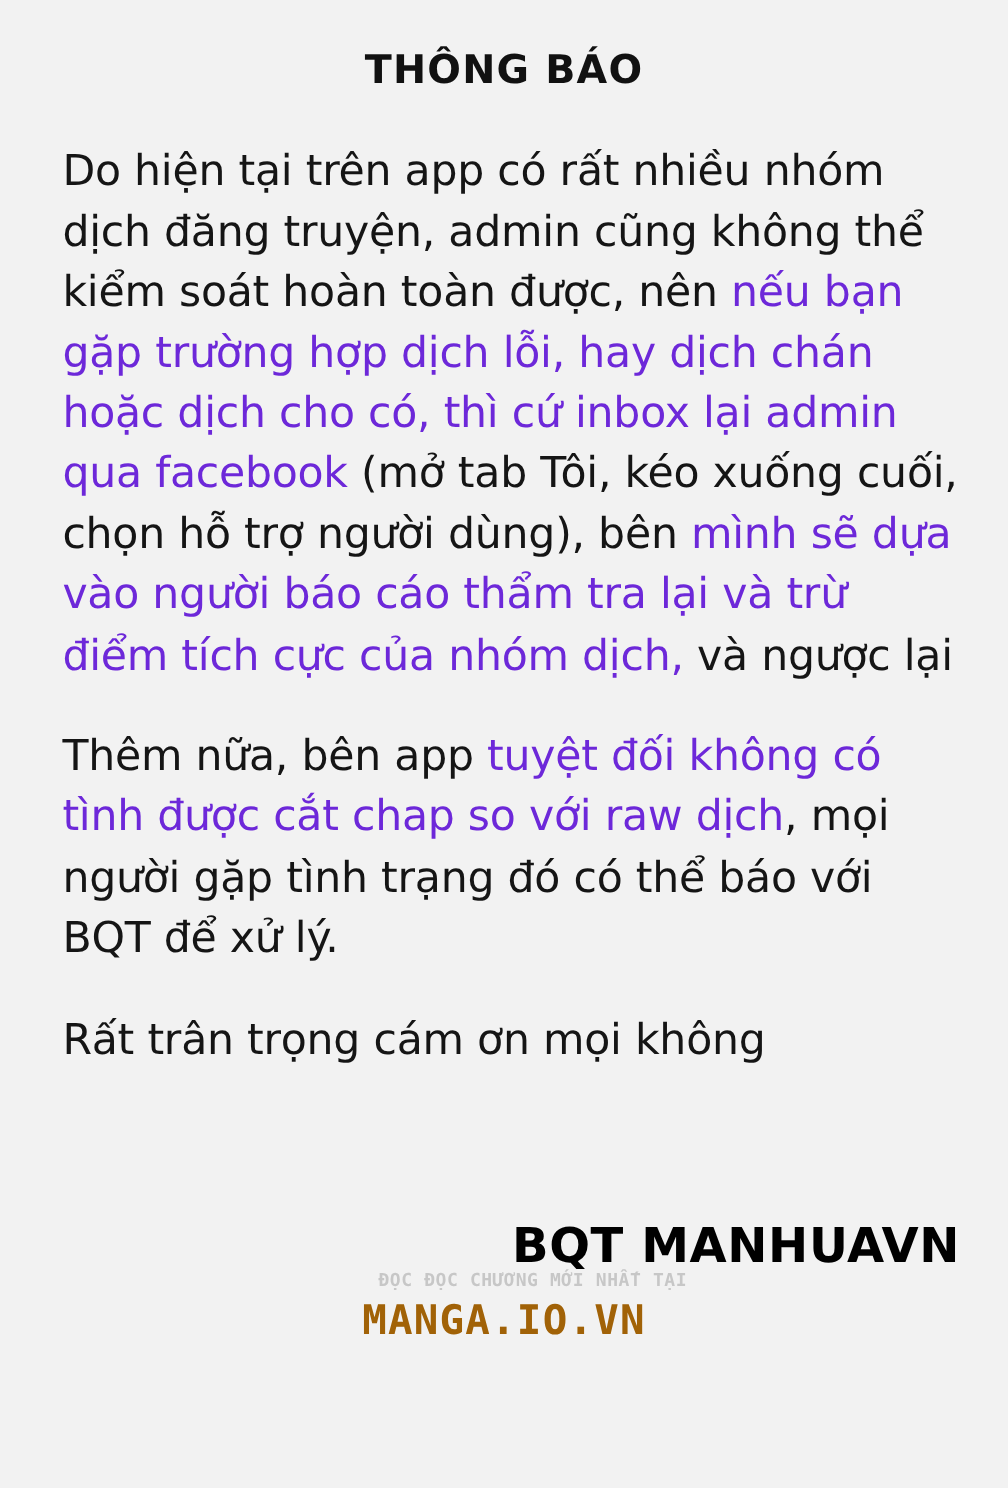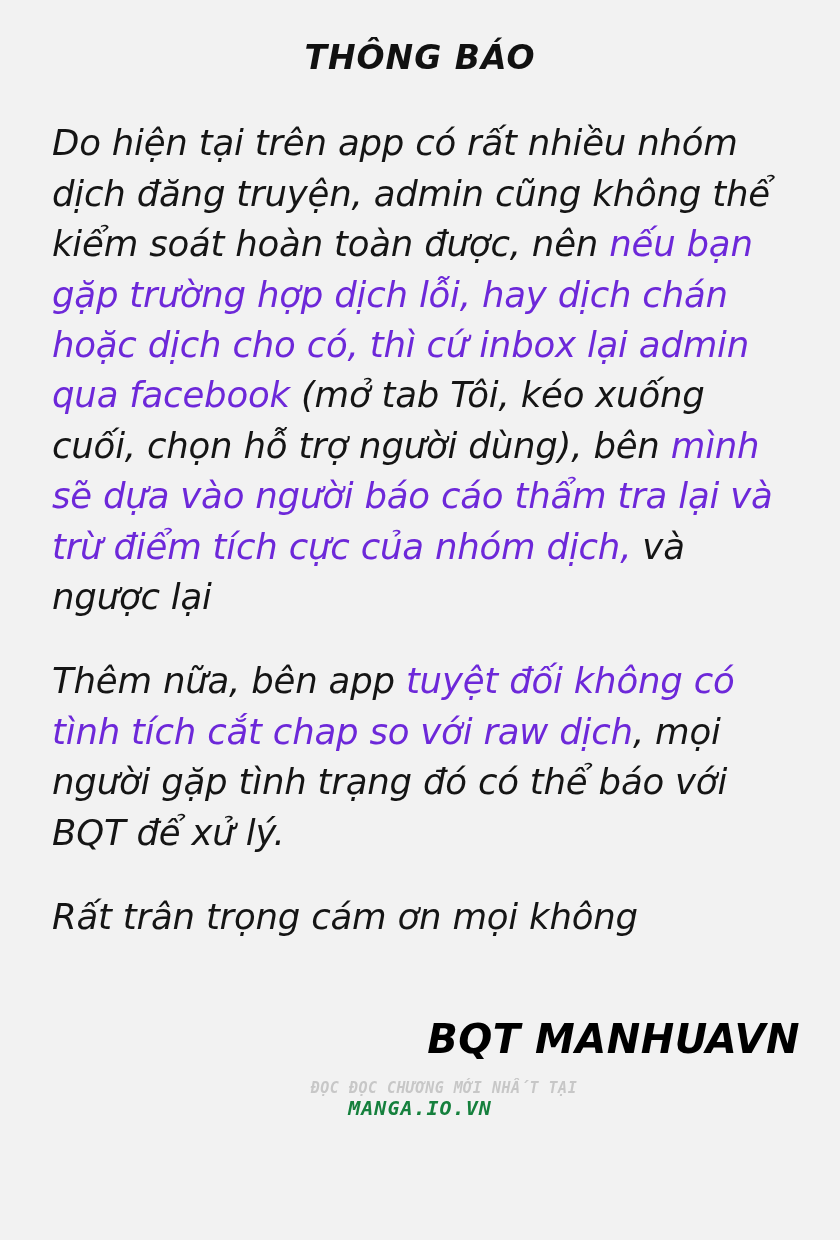--- a/index.html
+++ b/index.html
@@ -13,21 +13,20 @@
     font-family: "DejaVu Sans", sans-serif;
     overflow: hidden;
     position: relative;
   }
   .page {
     position: relative;
     width: 840px;
     height: 1124px;
     background: #f2f2f2;
     box-sizing: border-box;
-    font-style: italic;
   }
   .title {
     text-align: center;
     font-size: 33px;
     font-weight: bold;
     letter-spacing: 1px;
     color: #111111;
     padding-top: 40px;
     line-height: 1.1;
   }
@@ -70,39 +69,39 @@
     font-family: "DejaVu Sans Mono", monospace;
     font-size: 15px;
     font-weight: bold;
     letter-spacing: 0.5px;
     color: #c7c7c7;
     padding-left: 48px;
   }
   .watermark .wm-big {
     display: block;
     font-family: "DejaVu Sans Mono", monospace;
-    font-size: 20px;
+    font-size: 34px;
     font-weight: bold;
     letter-spacing: 1px;
-    color: #15803d;
-    margin-top: 2px;
+    color: #a16207;
+    margin-top: 9px;
   }
 </style>
 </head>
 <body>
 
 <div class="page">
 
   <div class="title">THÔNG BÁO</div>
 
   <div class="body-text">
 
     <p class="para"><span>Do hiện tại trên app có rất nhiều nhóm dịch đăng truyện, admin cũng không thể kiểm soát hoàn toàn được, nên </span><span class="red">nếu bạn gặp trường hợp dịch lỗi, hay dịch chán hoặc dịch cho có, thì cứ inbox lại admin qua facebook</span><span> (mở tab Tôi, kéo xuống cuối, chọn hỗ trợ người dùng), bên </span><span class="red">mình sẽ dựa vào người báo cáo thẩm tra lại và trừ điểm tích cực của nhóm dịch,</span><span> và ngược lại</span></p>
 
-    <p class="para"><span>Thêm nữa, bên app </span><span class="red">tuyệt đối không có tình tích cắt chap so với raw dịch</span><span>, mọi người gặp tình trạng đó có thể báo với BQT để xử lý.</span></p>
+    <p class="para"><span>Thêm nữa, bên app </span><span class="red">tuyệt đối không có tình được cắt chap so với raw dịch</span><span>, mọi người gặp tình trạng đó có thể báo với BQT để xử lý.</span></p>
 
     <p class="para">Rất trân trọng cám ơn mọi không</p>
 
   </div>
 
   <div class="footer-sign">BQT MANHUAVN</div>
 
   <div class="watermark">
     <span class="wm-small">ĐỌC ĐỌC CHƯƠNG MỚI NHẤT TẠI</span>
     <span class="wm-big">MANGA.IO.VN</span>

